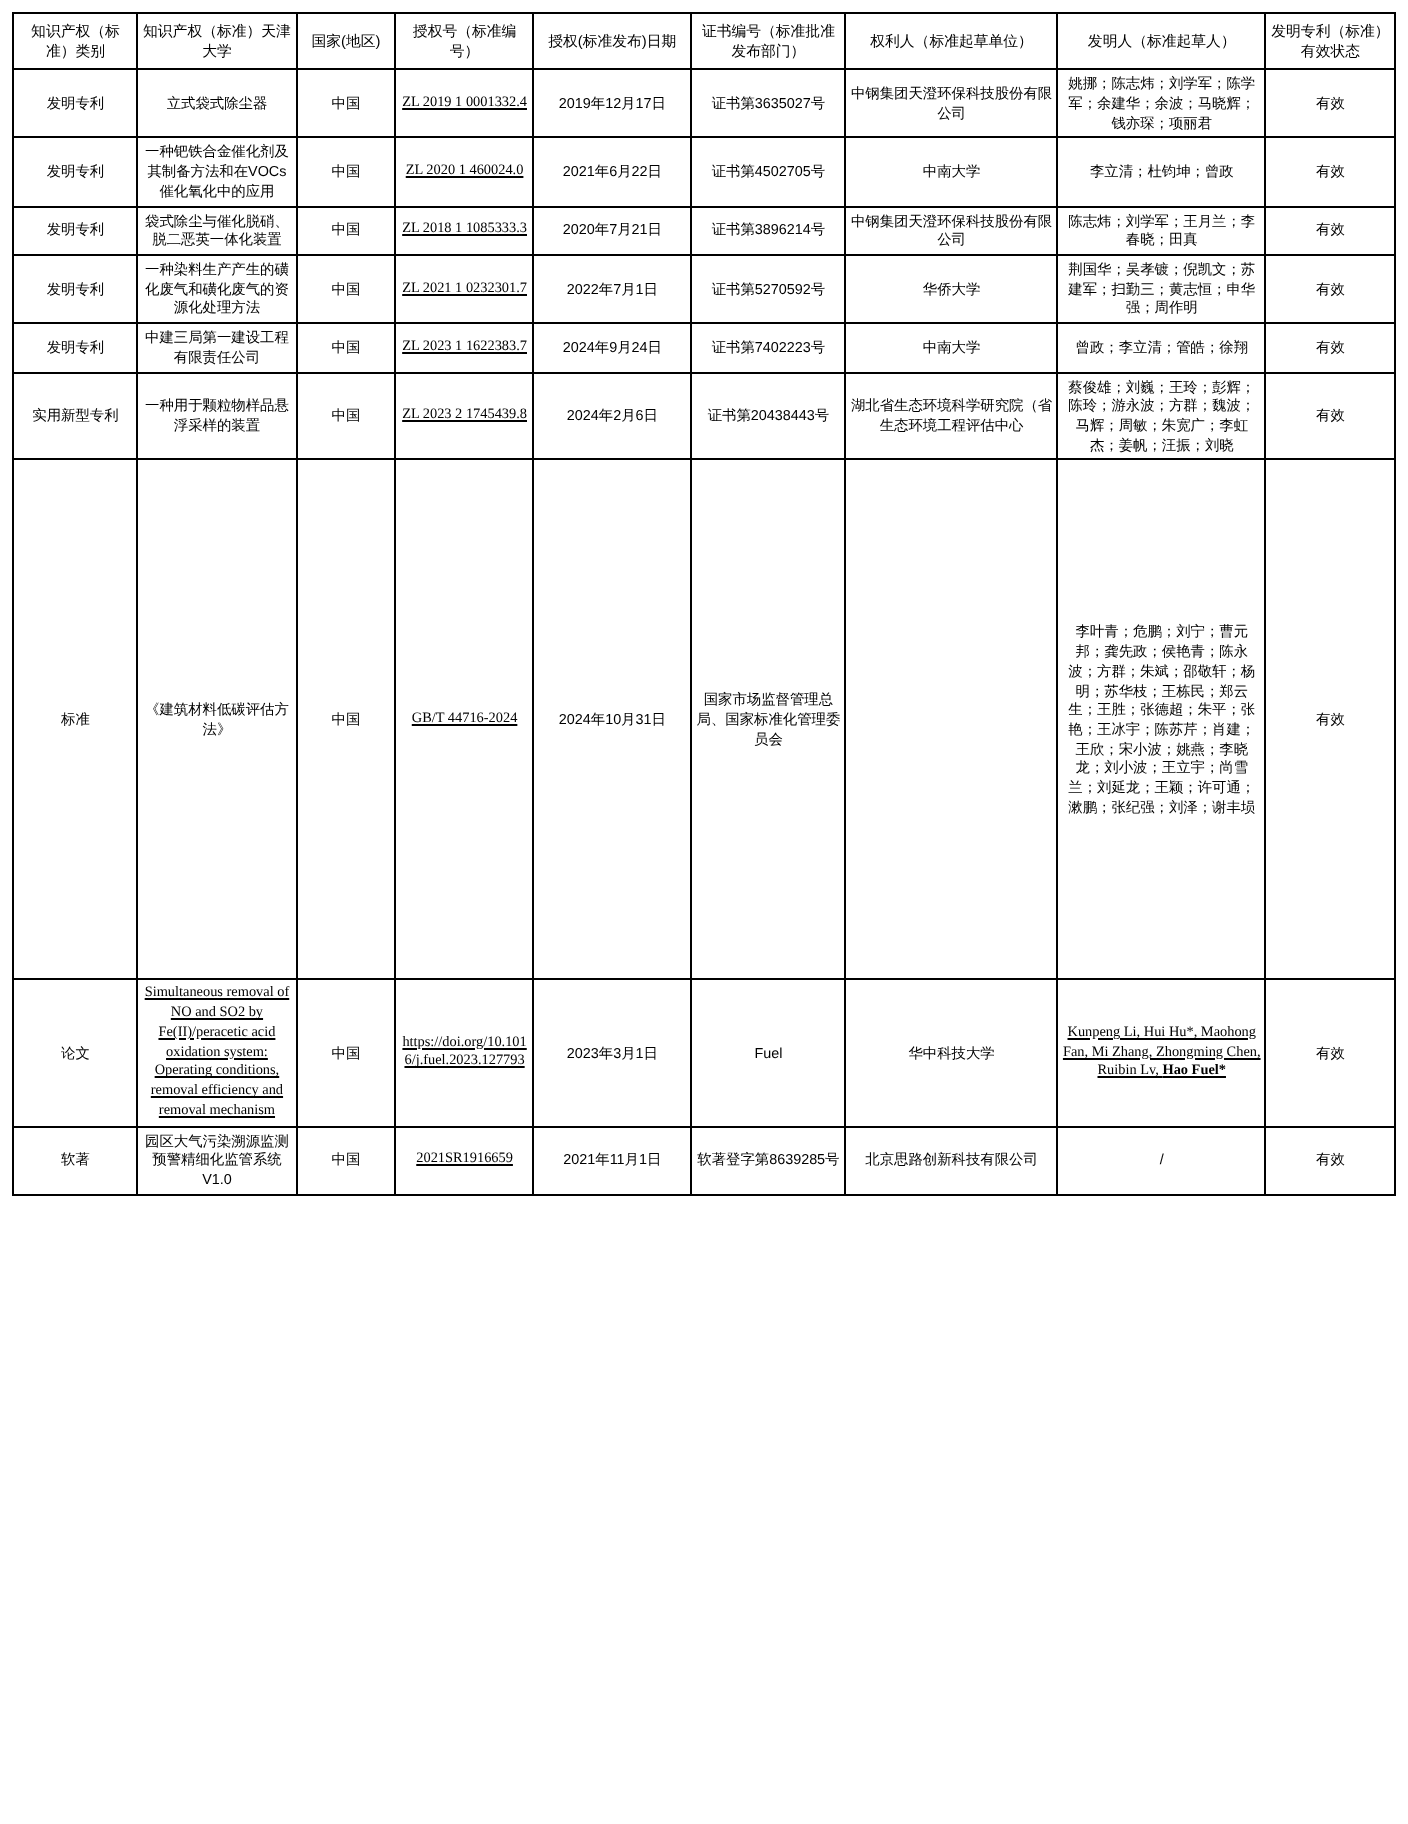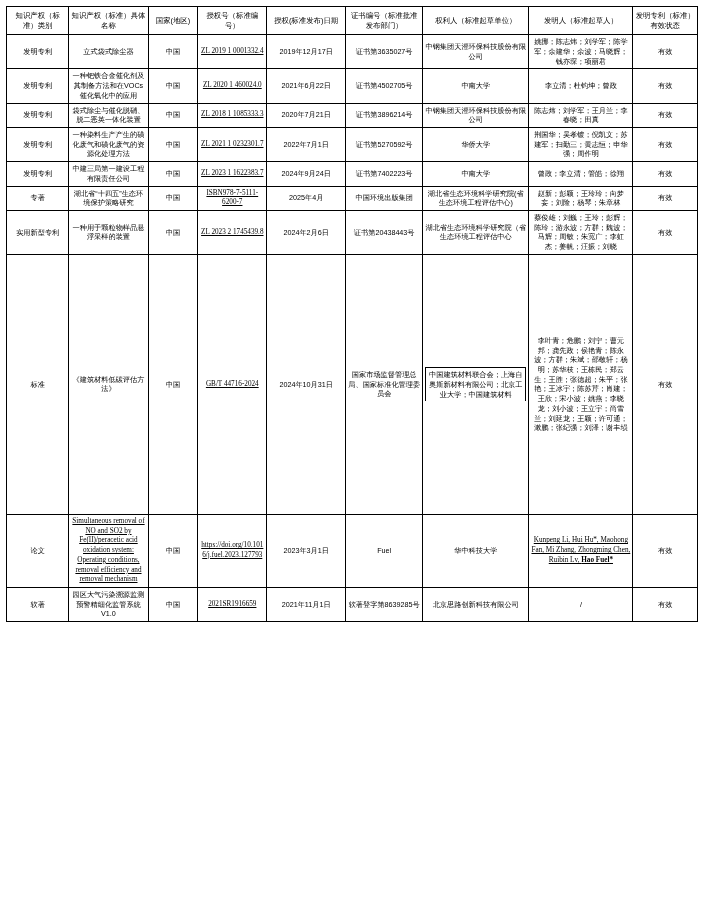--- a/index.html
+++ b/index.html
@@ -89,21 +89,21 @@
         <col class="col4">
         <col class="col5">
       <col class="col6">
         <col class="col7">
         <col class="col8">
         <col class="col9">
     </colgroup>
     <thead>
       <tr>
         <th>知识产权（标准）类别</th>
-        <th>知识产权（标准）具体名称</th>
+        <th>知识产权（标准）天津大学</th>
         <th>国家(地区)</th>
         <th>授权号（标准编号）</th>
         <th>授权(标准发布)日期</th>
         <th>证书编号（标准批准发布部门）</th>
         <th>权利人（标准起草单位）</th>
         <th>发明人（标准起草人）</th>
         <th>发明专利（标准）有效状态</th>
       </tr>
     </thead>
     <tbody>
@@ -161,31 +161,20 @@
         <td class="pad-cell">中建三局第一建设工程有限责任公司</td>
         <td>中国</td>
         <td class="cell-mono">ZL 2023 1 1622383.7</td>
         <td>2024年9月24日</td>
         <td>证书第7402223号</td>
         <td>中南大学</td>
         <td>曾政；李立清；管皓；徐翔</td>
         <td>有效</td>
       </tr>
 
-      <tr>
-        <td class="pad-cell">专著</td>
-        <td class="pad-cell">湖北省“十四五”生态环境保护策略研究</td>
-        <td>中国</td>
-        <td class="cell-mono">ISBN978-7-5111-6200-7</td>
-        <td>2025年4月</td>
-        <td>中国环境出版集团</td>
-        <td>湖北省生态环境科学研究院(省生态环境工程评估中心)</td>
-        <td>赵新；彭颖；王玲玲；向梦妄；刘险；杨琴；朱章林</td>
-        <td>有效</td>
-      </tr>
 
       <tr>
         <td class="pad-cell">实用新型专利</td>
         <td class="pad-cell">一种用于颗粒物样品悬浮采样的装置</td>
         <td>中国</td>
         <td class="cell-mono">ZL 2023 2 1745439.8</td>
         <td>2024年2月6日</td>
         <td>证书第20438443号</td>
         <td>湖北省生态环境科学研究院（省生态环境工程评估中心</td>
         <td>蔡俊雄；刘巍；王玲；彭辉；陈玲；游永波；方群；魏波；马辉；周敏；朱宽广；李虹杰；姜帆；汪振；刘晓</td>
@@ -195,23 +184,20 @@
       <tr class="tall-cell">
         <td class="pad-cell">标准</td>
         <td class="pad-cell">《建筑材料低碳评估方法》</td>
         <td>中国</td>
         <td class="cell-mono">GB/T 44716-2024</td>
         <td>2024年10月31日</td>
         <td>国家市场监督管理总局、国家标准化管理委员会</td>
         <td class="nested-wrap">
           <table class="inner-table">
             <tbody>
-                <tr>
-              <td>中国建筑材料联合会；上海自奥斯新材料有限公司；北京工业大学；中国建筑材料</td>
-            </tr>
           </tbody>
             </table>
         </td>
         <td>李叶青；危鹏；刘宁；曹元邦；龚先政；侯艳青；陈永波；方群；朱斌；邵敬轩；杨明；苏华枝；王栋民；郑云生；王胜；张德超；朱平；张艳；王冰宇；陈苏芹；肖建；王欣；宋小波；姚燕；李晓龙；刘小波；王立宇；尚雪兰；刘延龙；王颖；许可通；漱鹏；张纪强；刘泽；谢丰埙</td>
         <td>有效</td>
       </tr>
 
       <tr>
         <td class="pad-cell">论文</td>
         <td class="pad-cell cell-mono">Simultaneous removal of NO and SO2 by Fe(II)/peracetic acid oxidation system: Operating conditions, removal efficiency and removal mechanism</td>

